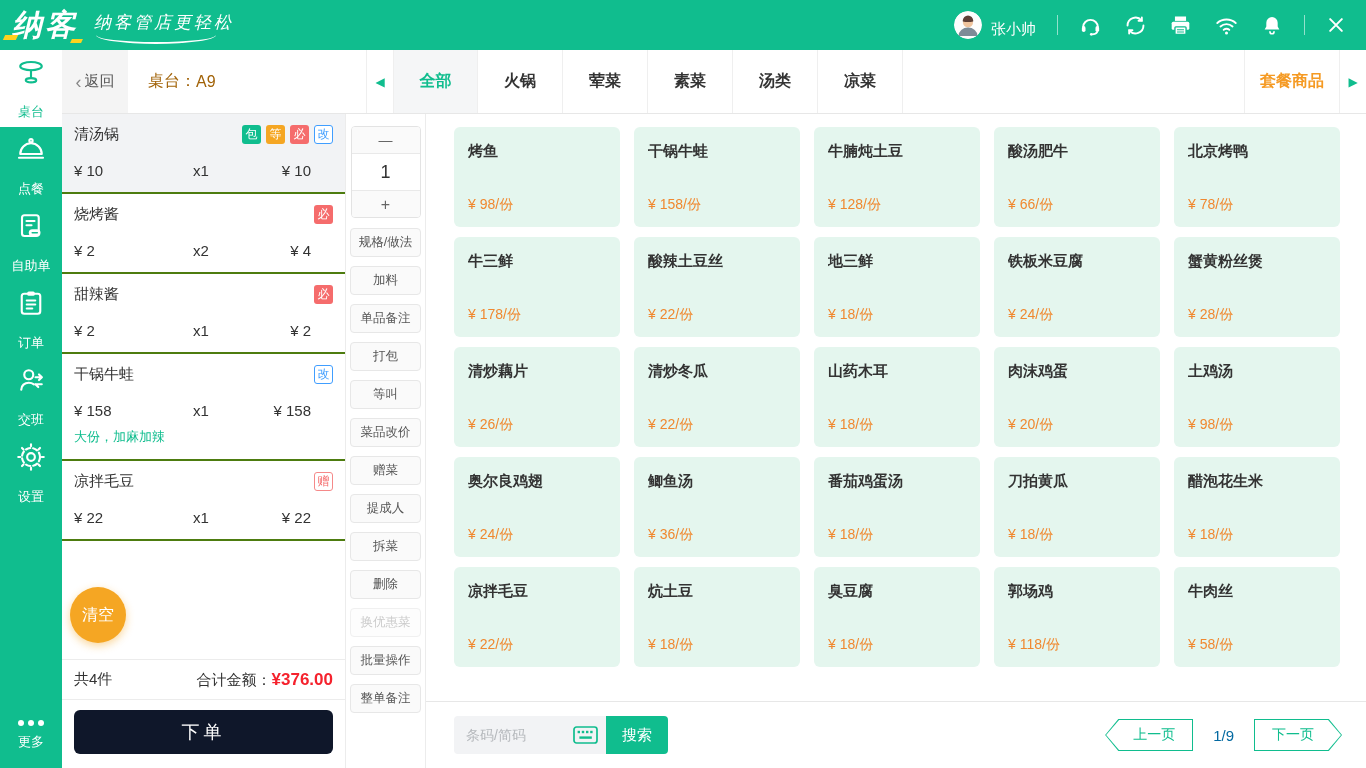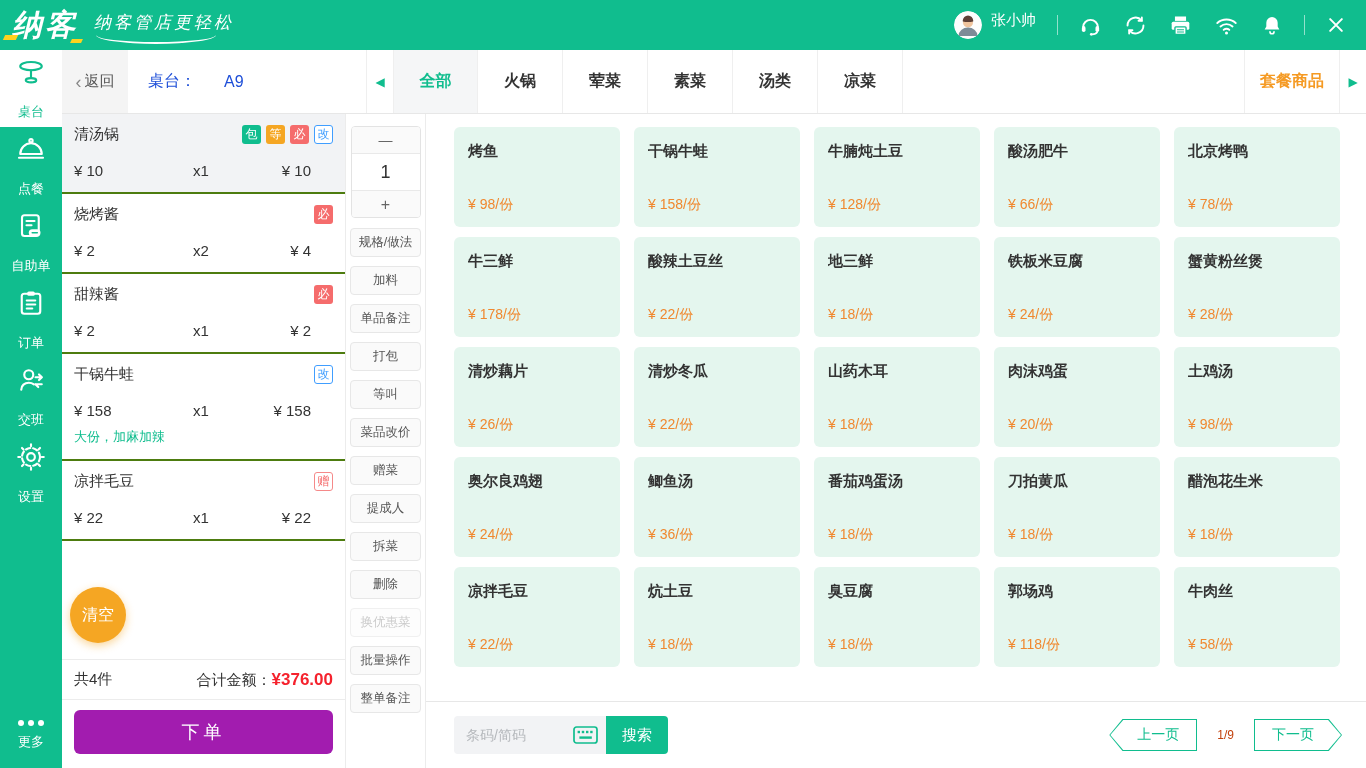--- a/index.html
+++ b/index.html
@@ -14,21 +14,21 @@
   .brand-text { font-size:30px; font-weight:bold; font-style:italic; letter-spacing:3px; position:relative; line-height:1; }
   .brand-text::after { content:""; position:absolute; left:-8px; bottom:0; width:13px; height:5px;
     background:#ffd21e; transform:skewX(-25deg); }
   .brand-text::before { content:""; position:absolute; right:-4px; bottom:-3px; width:11px; height:4px;
     background:#ffd21e; transform:skewX(-25deg); }
   .slogan-wrap { position:relative; padding-bottom:6px; }
   .slogan { font-size:17px; font-style:italic; letter-spacing:3px; }
   .slogan-wrap::after { content:""; position:absolute; left:2px; right:18px; bottom:-4px; height:12px;
     border-bottom:2px solid #fff; border-radius:0 0 100% 100%/0 0 18px 18px; }
   .topbar-right { display:flex; align-items:center; gap:21px; color:#fff; }
-  .user-chip { display:flex; align-items:flex-start; gap:9px; cursor:pointer; }
+  .user-chip { display:flex; align-items:flex-end; gap:9px; cursor:pointer; }
   .user-name { font-size:15px; }
   .avatar { width:28px; height:28px; border-radius:50%; overflow:hidden; display:block; }
   .tb-div { width:1px; height:20px; background:rgba(255,255,255,.55); }
   .tb-icon { display:flex; align-items:center; justify-content:center; cursor:pointer; }
   .tb-icon svg { display:block; }
 
   
   .bodyrow { flex:1; display:flex; min-height:0; }
 
   
@@ -40,21 +40,21 @@
   .side-more { margin-top:auto; height:68px; display:flex; flex-direction:column; align-items:center;
     justify-content:center; gap:5px; font-size:13px; cursor:pointer; }
 
   .main { flex:1; display:flex; flex-direction:column; min-width:0; }
 
   
   .header { height:64px; border-bottom:1px solid #e7e7e7; display:flex; align-items:stretch; background:#fff; flex:none; }
   .back-btn { width:66px; background:#f4f4f4; display:flex; align-items:center; justify-content:center;
     gap:3px; color:#555; font-size:15px; cursor:pointer; flex:none; }
   .back-chev { font-size:18px; color:#888; line-height:1; }
-  .table-title { display:flex; align-items:center; padding-left:20px; width:238px; font-size:16px; color:#1d4ed8; flex:none;gap:28px; }
+  .table-title { display:flex; align-items:center; padding-left:20px; width:238px; font-size:16px; color:#a16207; flex:none; }
   .tabs-zone { flex:1; display:flex; align-items:stretch; border-left:1px solid #efefef; min-width:0; }
   .tab-arrow { width:26px; display:flex; align-items:center; justify-content:center; color:#10bd8e;
     font-size:12px; cursor:pointer; flex:none; }
   .tab { width:85px; display:flex; align-items:center; justify-content:center; font-size:16px; font-weight:600;
     color:#333; border-right:1px solid #efefef; cursor:pointer; flex:none; }
   .tab:first-child { border-left:1px solid #efefef; }
   .tab.active { background:#f5f6f7; color:#10bd8e; }
   .tabs-spacer { flex:1; }
   .combo-tab { width:96px; border-left:1px solid #efefef; border-right:1px solid #efefef; display:flex;
     align-items:center; justify-content:center; color:#f59a23; font-weight:bold; font-size:16px; cursor:pointer; flex:none; }
@@ -85,21 +85,21 @@
   .clear-btn { position:absolute; left:8px; bottom:16px; width:56px; height:56px; border-radius:50%;
     background:#f5a623; color:#fff; font-size:16px; display:flex; align-items:center; justify-content:center;
     cursor:pointer; box-shadow:0 3px 8px rgba(245,166,35,.45); }
   .order-summary { height:40px; border-top:1px solid #ececec; display:flex; align-items:center;
     padding:0 12px; font-size:15px; flex:none; }
   .sum-count { color:#333; }
   .sum-right { margin-left:auto; display:flex; align-items:baseline; }
   .sum-label { color:#333;margin-left:16px; }
   .sum-value { color:#f5222d; font-weight:bold; font-size:17px; }
   .submit-wrap { padding:10px 12px 14px; border-top:1px solid #ececec; flex:none; }
-  .submit-btn { width:100%; height:44px; background:#a21caf; color:#fff; font-size:18px; border:none;
+  .submit-btn { width:100%; height:44px; background:#0f172a; color:#fff; font-size:18px; border:none;
     border-radius:6px; cursor:pointer; font-family:inherit; letter-spacing:4px; }
 
   
   .toolbar { width:80px; padding:12px 4px 0; display:flex; flex-direction:column; align-items:center;
     border-right:1px solid #ececec; flex:none; overflow:hidden; }
   .stepper { width:70px; border:1px solid #e3e3e3; border-radius:4px; overflow:hidden; margin-bottom:10px;
     text-align:center; flex:none; }
   .step-minus { height:27px; line-height:27px; background:#fafafa; border-bottom:1px solid #e9e9e9;
     color:#666; cursor:pointer; font-size:14px; }
   .step-qty { height:36px; line-height:36px; background:#fff; color:#333; font-size:18px; }
@@ -132,21 +132,21 @@
     font-size:15px; cursor:pointer; font-family:inherit; }
   .pagination { margin-left:auto; display:flex; align-items:center; gap:20px;justify-content:space-between; }
   .pg-arrow { width:88px; height:32px; position:relative; cursor:pointer; flex:none; }
   .pg-arrow .shape { position:absolute; inset:0; background:#10bd8e; }
   .pg-arrow .inner { position:absolute; inset:1px; background:#fff; display:flex; align-items:center;
     justify-content:center; color:#10bd8e; font-size:14px; }
   .pg-prev .shape, .pg-prev .inner { clip-path:polygon(15% 0,100% 0,100% 100%,15% 100%,0 50%); }
   .pg-next .shape, .pg-next .inner { clip-path:polygon(0 0,85% 0,100% 50%,85% 100%,0 100%); }
   .pg-prev .inner { padding-left:10px; }
   .pg-next .inner { padding-right:10px; }
-  .pg-text { font-size:12px; color:#c2410c; }
+  .pg-text { font-size:15px; color:#0369a1; }
 </style>
 </head>
 <body>
 
 <div class="app">
 
   <div class="topbar">
     <div class="brand">
       <span class="brand-text">纳客</span>
       <span class="slogan-wrap">

